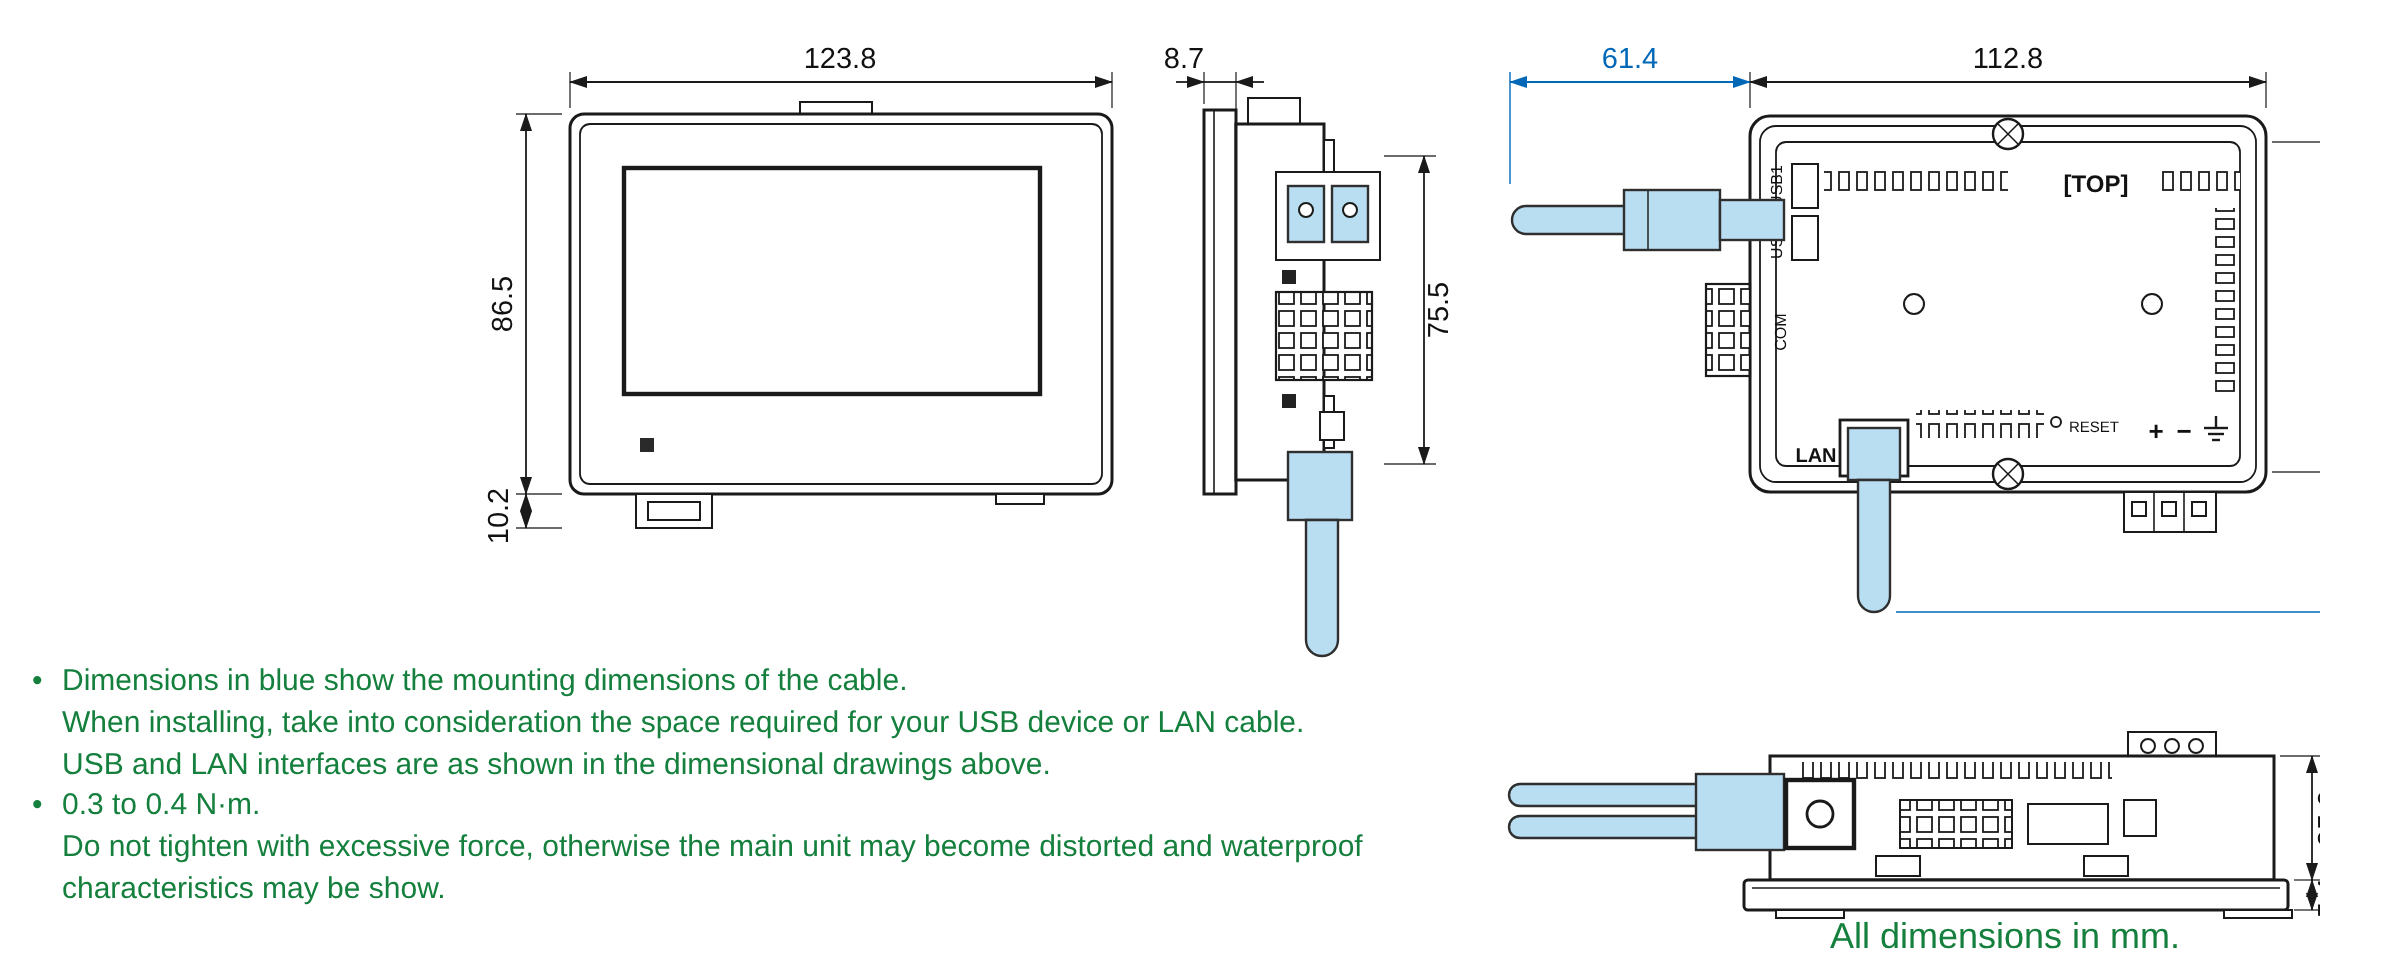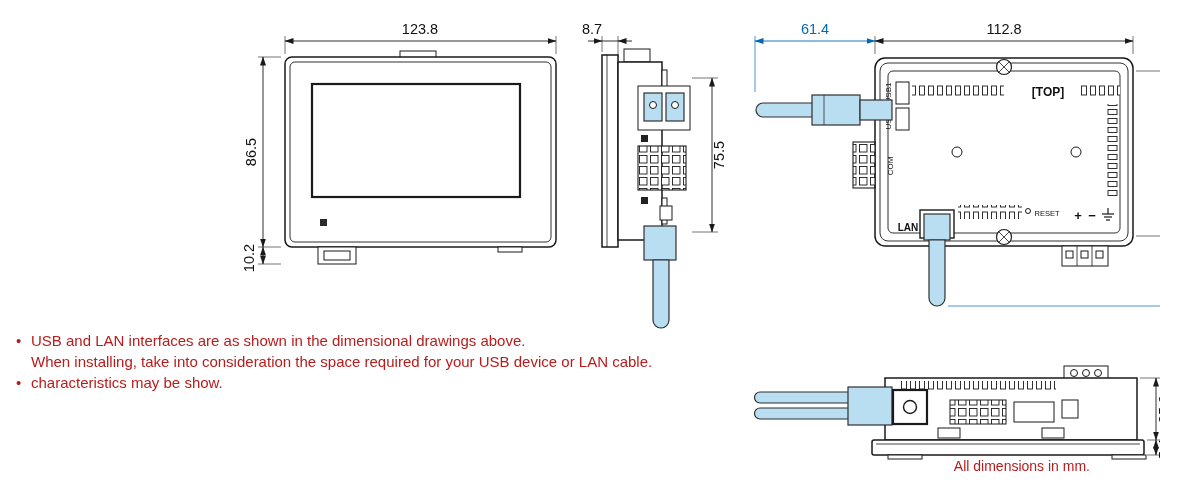--- a/index.html
+++ b/index.html
@@ -1,17 +1,17 @@
 <!DOCTYPE html>
 <html><head>
 <meta charset="utf-8">
 <style>
   html,body{margin:0;padding:0;background:#fff;}
   #stage{position:relative;width:1160px;height:490px;background:#fff;overflow:hidden;
-         font-family:"Liberation Sans",sans-serif;color:#b91c1c;}
+         font-family:"Liberation Sans",sans-serif;color:#15803d;}
   svg{position:absolute;left:0;top:0;}
   svg text{font-family:"Liberation Sans",sans-serif;}
   .dtxt{font-size:14.5px;fill:#111;}
   .dtxtb{fill:#0068b7;}
   .lbl{font-size:8px;fill:#111;}
   .lbl2{font-size:10px;font-weight:bold;fill:#111;}
   .lbl3{font-size:7.5px;fill:#111;}
   .top-mark{font-size:12px;font-weight:bold;fill:#111;}
   .pm{font-size:13px;font-weight:bold;fill:#111;}
   .ol{fill:#fff;stroke:#1a1a1a;stroke-width:1.5;}
@@ -19,21 +19,21 @@
   .det{fill:#fff;stroke:#1a1a1a;stroke-width:1;}
   .ext{stroke:#3a3a3a;stroke-width:0.7;fill:none;}
   .extb{stroke:#0068b7;}
   .dim{stroke:#1a1a1a;stroke-width:0.9;fill:none;}
   .dimb{stroke:#0068b7;}
   .cable{fill:#b9ddf1;stroke:#2f2f2f;stroke-width:1.2;}
   .thin{stroke:#1a1a1a;stroke-width:0.8;}
   .notes{position:absolute;left:16px;top:331px;font-size:15px;line-height:20.8px;white-space:nowrap;}
   .note{display:flex;}
   .bullet{width:15px;flex:0 0 15px;}
-  .footer{position:absolute;right:70px;top:458px;font-size:14px;}
+  .footer{position:absolute;right:70px;top:458px;font-size:18px;}
 </style>
 </head>
 <body>
 
 <div id="stage">
 
 <svg width="1200" height="490" viewBox="0 0 1200 490">
   <defs>
     <marker id="ab" markerWidth="10" markerHeight="8" refX="8.5" refY="3" orient="auto-start-reverse" markerUnits="userSpaceOnUse">
       <path d="M0,0 L9,3 L0,6 z" fill="#1a1a1a"></path>
@@ -234,27 +234,30 @@
     <text class="dtxt" x="1169" y="409" transform="rotate(-90 1169 409)" text-anchor="middle">35.9</text>
     <line class="dim" x1="1156" y1="440" x2="1156" y2="455" marker-start="url(#ab)" marker-end="url(#ab)"></line>
     <text class="dtxt" x="1169" y="449" transform="rotate(-90 1169 449)" text-anchor="middle">5.4</text>
   </g>
 </svg>
 
 <div class="notes">
   <div class="note">
     <span class="bullet">•</span>
     <div class="note-lines">
+      <div>Dimensions in blue show the mounting dimensions of the cable.</div>
+      <div>When installing, take into consideration the space required for your USB device or LAN cable.</div>
       <div>USB and LAN interfaces are as shown in the dimensional drawings above.</div>
-      <div>When installing, take into consideration the space required for your USB device or LAN cable.</div>
     </div>
   </div>
   <div class="note">
     <span class="bullet">•</span>
     <div class="note-lines">
+      <div>0.3 to 0.4 N·m.</div>
+      <div>Do not tighten with excessive force, otherwise the main unit may become distorted and waterproof</div>
       <div>characteristics may be show.</div>
     </div>
   </div>
 </div>
 
 <div class="footer">All dimensions in mm.</div>
 
 </div>
 
 </body></html>

